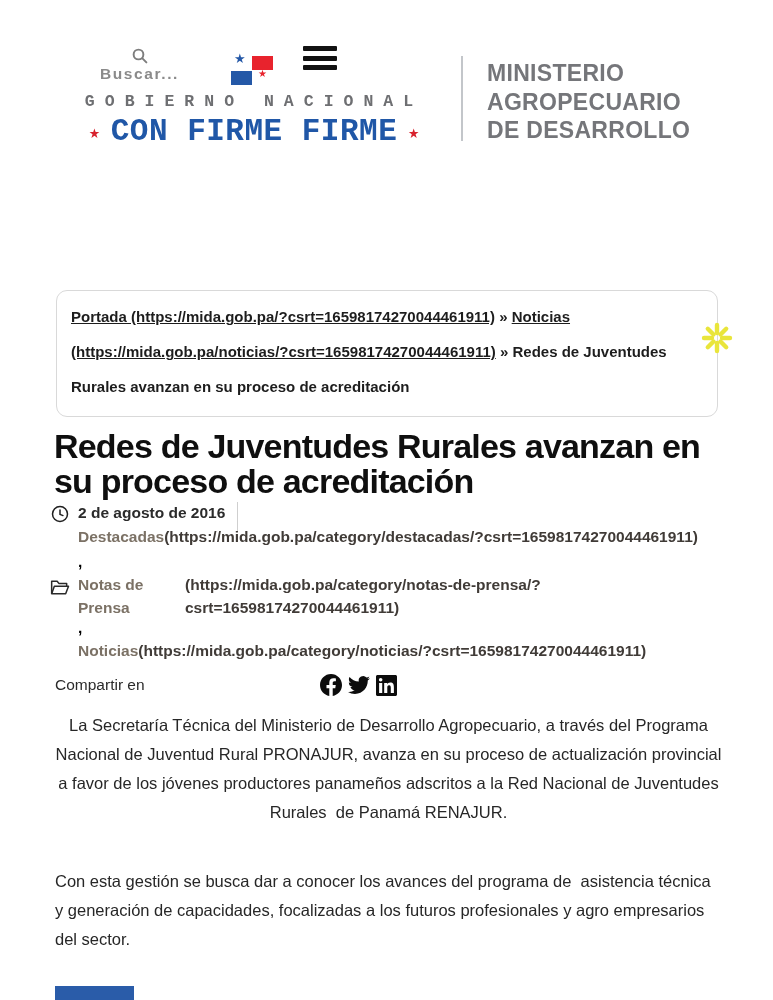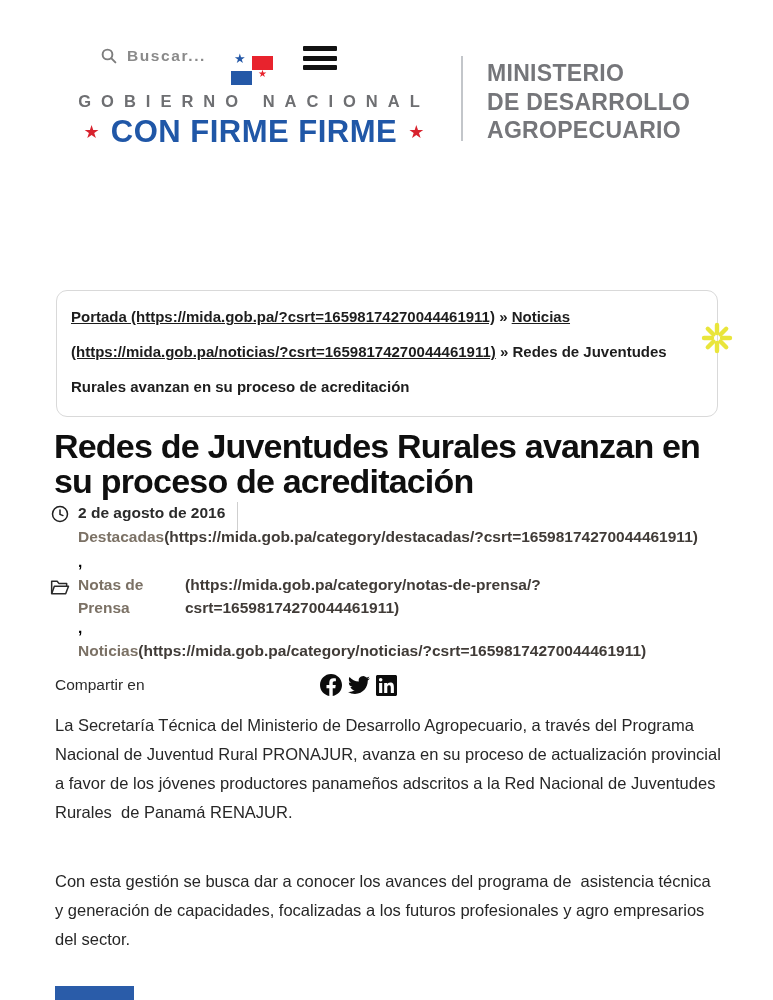--- a/index.html
+++ b/index.html
@@ -1,33 +1,33 @@
 <!DOCTYPE html>
 <html><head>
 <meta charset="utf-8">
 <style>
   * { margin: 0; padding: 0; box-sizing: border-box; }
   html, body { background: #ffffff; }
   body { font-family: "Liberation Sans", sans-serif; }
   .page { position: relative; width: 773px; height: 1000px; background: #fff; overflow: hidden; }
 
   
-  .search { position: absolute; left: 100px; top: 47px; display: flex; align-items: center; gap: 9px; cursor: pointer; }
+  .search { position: absolute; left: 100px; top: 47px; display: flex; align-items: center; cursor: pointer; flex-direction: column; }
   .search-label { font-size: 15.5px; font-weight: 600; color: #8a8a8a; letter-spacing: 1.6px; }
 
   .flag { position: absolute; left: 228px; top: 52px; width: 48px; height: 36px; }
   .flag .q-red  { position: absolute; left: 24px; top: 4px;  width: 21px; height: 14px; background: #e8232d; }
   .flag .q-blue { position: absolute; left: 3px;  top: 19px; width: 21px; height: 14px; background: #2458a7; }
   .flag .s-blue { position: absolute; left: 6px;  top: -1px; font-size: 13px; color: #2458a7; }
   .flag .s-red  { position: absolute; left: 30px; top: 16px; font-size: 10px; color: #e8232d; }
 
   .menu { position: absolute; left: 303px; top: 46px; width: 34px; cursor: pointer; }
   .menu .bar { height: 5px; background: #121212; border-radius: 1px; margin-bottom: 4.5px; }
 
-  .brand { position: absolute; left: 64px; top: 92px; width: 380px; text-align: center; }
+  .brand { position: absolute; left: 64px; top: 92px; width: 380px; text-align: center; font-family: Liberation Mono, monospace; }
   .brand-top { font-size: 16.5px; font-weight: 700; color: #6e6f72; letter-spacing: 10px; white-space: nowrap; }
   .brand-main { margin-top: 3px; display: flex; align-items: center; justify-content: center; gap: 11px; }
   .brand-main .star { color: #d8232e; font-size: 18px; }
   .brand-main .txt { font-size: 31px; font-weight: 800; color: #2057a7; letter-spacing: 0.5px; white-space: nowrap; }
 
   .hdr-divider { position: absolute; left: 461px; top: 56px; width: 2px; height: 85px; background: #c3c6ca; }
 
   .ministry { position: absolute; left: 487px; top: 59px; font-size: 23px; font-weight: 700; color: #75767a; line-height: 28.5px; letter-spacing: 0.3px; }
 
   .site-url { position: absolute; left: 0; top: 169px; width: 100%; text-align: center; font-size: 14.5px; color: #2f2f2f; }
@@ -55,21 +55,21 @@
   .notas .cat-name { width: 107px; flex: 0 0 107px; }
   .comma2 { top: 117px; }
   .cat-n { top: 140px; }
 
   .share { position: absolute; left: 55px; top: 672px; width: 663px; height: 28px; }
   .share-label { position: absolute; left: 0; top: 4px; font-size: 15.5px; color: #2b2b2b; }
   .share-icons { position: absolute; left: 265px; top: 2px; display: flex; gap: 5px; align-items: center; }
   .share-icons svg { display: block; cursor: pointer; }
 
   .para { position: absolute; left: 55px; width: 667px; font-size: 16.5px; line-height: 29px; color: #272727; white-space: pre-wrap; }
-  .p1 { top: 711px; }
+  .p1 { top: 711px; text-align: center; }
   .p2 { top: 867px; }
 
   .bottom-bar { position: absolute; left: 55px; top: 986px; width: 79px; height: 14px; background: #2a5ca9; }
 </style>
 </head>
 <body>
 
 <div class="page">
 
   <div class="search">
@@ -99,22 +99,22 @@
       <span class="star">★</span>
       <span class="txt">CON FIRME FIRME</span>
       <span class="star">★</span>
     </div>
   </div>
 
   <div class="hdr-divider"></div>
 
   <div class="ministry">
     <div>MINISTERIO</div>
+    <div>AGROPECUARIO</div>
     <div>DE DESARROLLO</div>
-    <div>AGROPECUARIO</div>
   </div>
 
 
   <div class="breadcrumb">
     <span class="bc-link">Portada (https://mida.gob.pa/?csrt=16598174270044461911)</span>
     <span class="bc-sep">»</span>
     <span class="bc-link">Noticias (https://mida.gob.pa/noticias/?csrt=16598174270044461911)</span>
     <span class="bc-sep">»</span>
     <span>Redes de Juventudes Rurales avanzan en su proceso de acreditación</span>
   </div>

